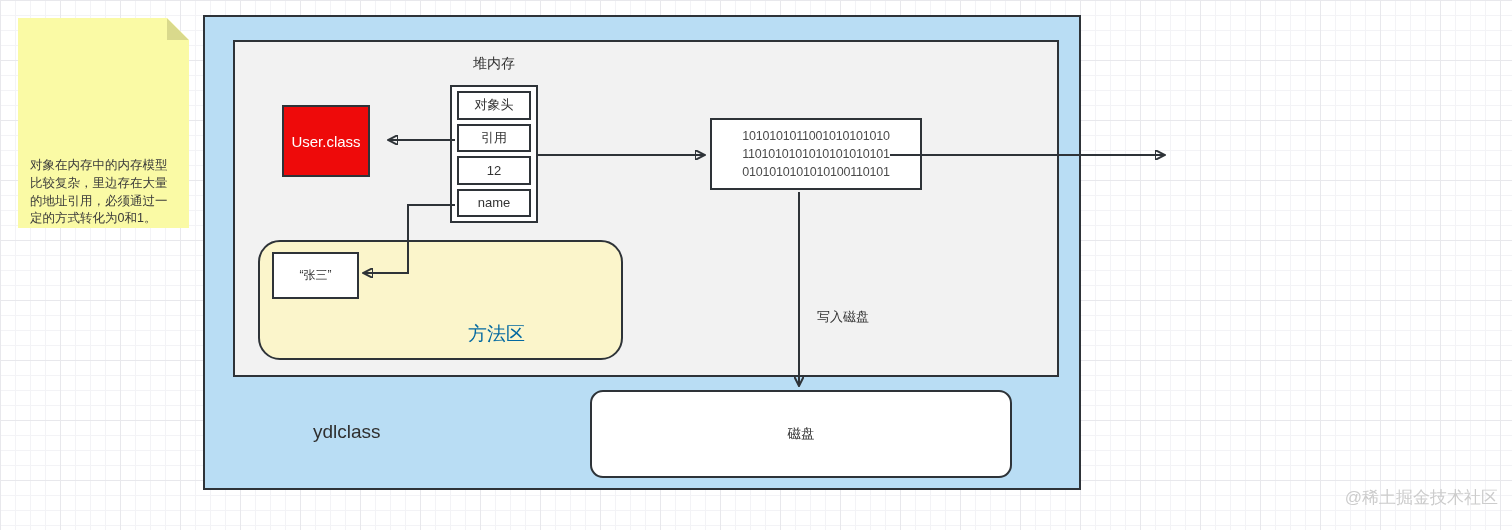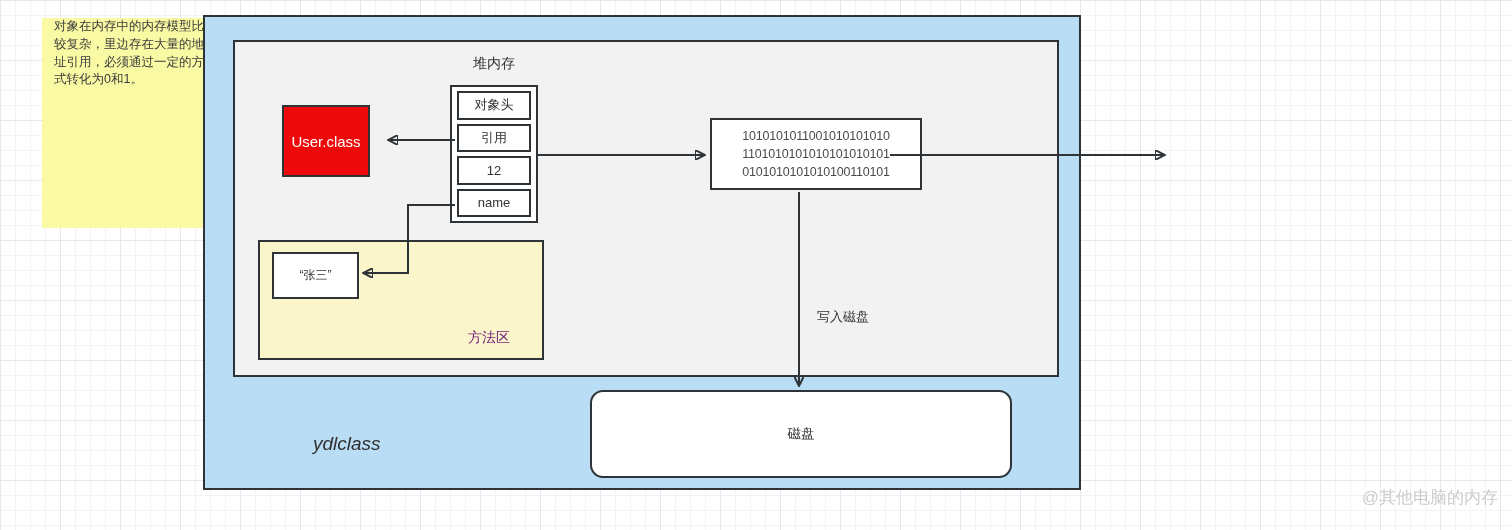--- a/index.html
+++ b/index.html
@@ -21,46 +21,46 @@
       linear-gradient(#e8e8ec 1px, transparent 1px),
       linear-gradient(90deg, #e8e8ec 1px, transparent 1px),
       linear-gradient(#f3f3f6 1px, transparent 1px),
       linear-gradient(90deg, #f3f3f6 1px, transparent 1px);
     background-size:60px 60px,60px 60px,15px 15px,15px 15px;
   }
   .abs{position:absolute;}
   .bordered{border:2px solid var(--stroke);}
   
   .note{
-    left:42px;top:18px;width:184px;height:210px;background:var(--note-fill);
+    left:18px;top:18px;width:171px;height:210px;background:var(--note-fill);
     clip-path:polygon(0 0, calc(100% - 22px) 0, 100% 22px, 100% 100%, 0 100%);
-    display:flex;align-items:flex-start;
+    display:flex;align-items:flex-end;
   }
   .note-fold{position:absolute;top:0;right:0;width:22px;height:22px;
     background:var(--note-fold);clip-path:polygon(0 0,100% 100%,0 100%);}
   .note-text{padding:0 11px 0 12px;font-size:12.5px;line-height:1.42;color:#3a3a3a;}
   
   .container{left:203px;top:15px;width:878px;height:475px;background:var(--container-fill);}
-  .container-label{left:313px;top:433px;font-size:19px;color:#2f2f2f;font-style:italic;}
+  .container-label{left:313px;top:421px;font-size:19px;color:#2f2f2f;}
   
   .heap{left:233px;top:40px;width:826px;height:337px;background:var(--region-fill);}
   .heap-label{left:450px;top:55px;width:88px;text-align:center;font-size:14px;color:#333;}
   
   .stack{left:450px;top:85px;width:88px;height:138px;background:#fff;
     display:flex;flex-direction:column;gap:4px;padding:4px 5px;}
   .cell{flex:1;border:2px solid var(--stroke);background:#fff;
     display:flex;align-items:center;justify-content:center;font-size:13px;color:#333;}
   
   .class-box{left:282px;top:105px;width:88px;height:72px;background:var(--class-fill);
     display:flex;align-items:center;justify-content:center;color:#fff;font-size:15px;}
   
-  .method{left:258px;top:240px;width:286px;height:120px;background:var(--method-area-fill);}
+  .method{left:258px;top:240px;width:365px;height:120px;background:var(--method-area-fill);border-radius:22px;}
   .string-box{position:absolute;left:12px;top:10px;width:87px;height:47px;background:#fff;
     border:2px solid var(--stroke);display:flex;align-items:center;justify-content:center;font-size:12px;}
-  .method-label{position:absolute;left:208px;bottom:11px;font-size:14px;color:#701a75;}
+  .method-label{position:absolute;left:208px;bottom:11px;font-size:19px;color:#0369a1;}
   
   .binary{left:710px;top:118px;width:212px;height:72px;background:#fff;
     display:flex;flex-direction:column;justify-content:center;align-items:center;}
   .binary div{font-size:12.5px;line-height:18px;letter-spacing:-0.2px;color:#4b4b4b;white-space:nowrap;}
   
   .disk{left:590px;top:390px;width:422px;height:88px;background:#fff;
     display:flex;align-items:center;justify-content:center;font-size:13.5px;border-radius:13px;}
   
   .remote{left:1170px;top:45px;width:280px;height:222px;background:var(--remote-fill);
     display:flex;align-items:center;justify-content:center;font-size:22px;color:#3a3a27;}
@@ -117,15 +117,15 @@
         <path d="M0,0 L10,5 L0,10 z" fill="#2e3338" stroke="none"></path>
       </marker>
     </defs>
     <path d="M455,140 L389,140" marker-end="url(#ah)"></path>
     <path d="M537,155 L704,155" marker-end="url(#ah)"></path>
     <path d="M890,155 L1164,155" marker-end="url(#ah)"></path>
     <path d="M455,205 L408,205 L408,273 L364,273" marker-end="url(#ah)"></path>
     <path d="M799,192 L799,385" marker-end="url(#ah)"></path>
   </svg>
 
-  <div class="abs watermark">@其他电脑的内存</div>
+  <div class="abs watermark">@稀土掘金技术社区</div>
 
 </div>
 
 </body></html>

